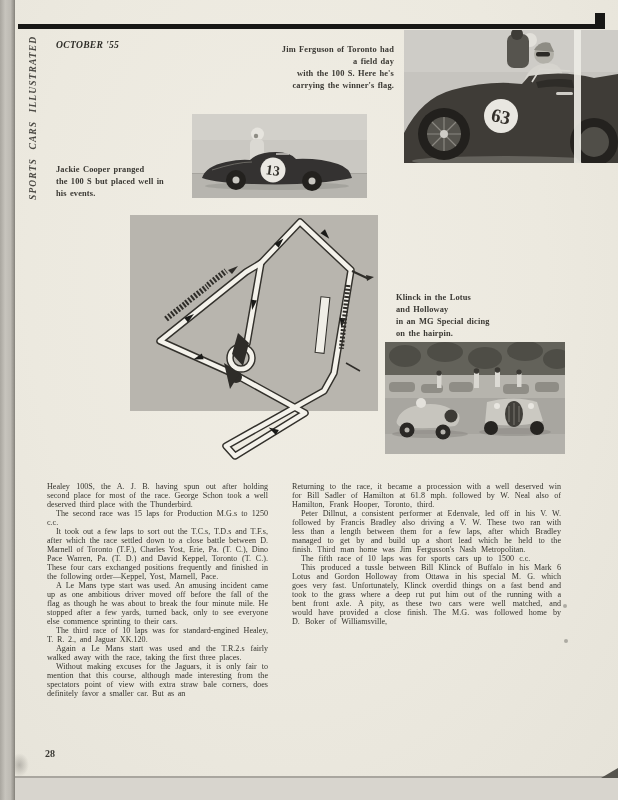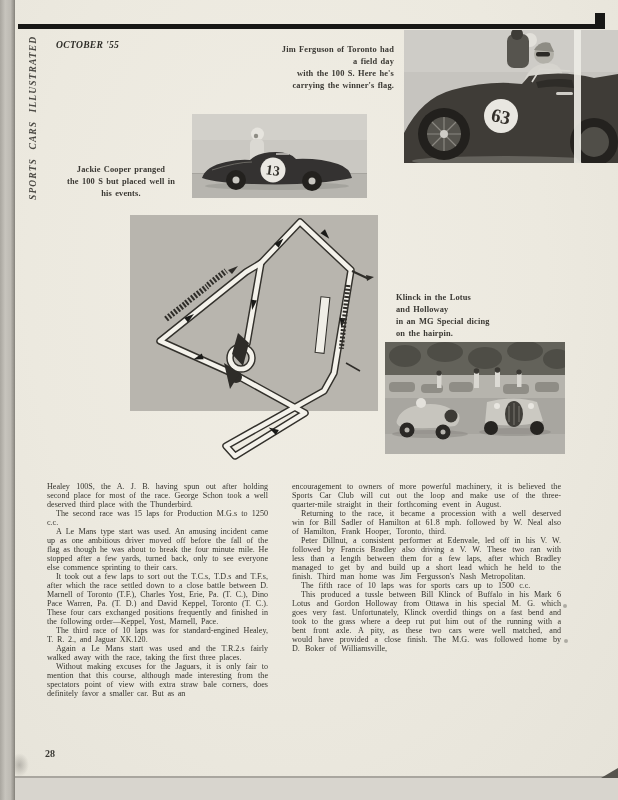--- a/index.html
+++ b/index.html
@@ -14,21 +14,21 @@
   .top-bar{position:absolute;left:18px;top:24px;width:586px;height:5px;background:#171715;}
   .top-bar-blob{position:absolute;left:595px;top:13px;width:10px;height:16px;background:#171715;}
   .masthead{position:absolute;left:28px;top:60px;height:140px;width:18px;
         writing-mode:vertical-rl;transform:rotate(180deg);white-space:nowrap;
         font-style:italic;font-weight:700;font-size:9.5px;letter-spacing:1.1px;word-spacing:5px;color:#4c4a45;}
   .issue{position:absolute;left:56px;top:39px;font-style:italic;font-weight:700;font-size:9.6px;
         letter-spacing:.3px;color:#2e2d28;}
   .caption{position:absolute;font-weight:700;font-size:8.4px;line-height:12px;color:#3a3833;
         letter-spacing:.15px;word-spacing:1px;white-space:pre-line;}
   .cap-ferguson{left:258px;top:44px;width:136px;text-align:right;}
-  .cap-cooper{left:56px;top:164px;width:130px;text-align:center;}
+  .cap-cooper{left:56px;top:164px;width:130px;text-align:left;}
   .cap-klinck{left:396px;top:292px;width:160px;text-align:left;}
   .photo{position:absolute;display:block;}
   .map{position:absolute;left:128px;top:213px;}
   .col{position:absolute;top:482px;font-size:8.1px;line-height:9px;color:#35342e;text-align:justify;}
   .col p{margin:0;text-indent:9px;}
   .col p:first-child{text-indent:0;}
   .col-left{left:47px;width:221px;word-spacing:1.6px;}
   .col-right{left:292px;width:269px;word-spacing:3px;}
   .page-number{position:absolute;left:45px;top:748px;font-size:10px;font-weight:600;color:#3a3934;}
   .corner-wedge{position:absolute;left:601px;top:768px;width:0;height:0;
@@ -206,28 +206,27 @@
       <circle cx="112" cy="64" r="3" fill="#e8e6e0"></circle>
         <circle cx="146" cy="64" r="3" fill="#e8e6e0"></circle>
       <circle cx="106" cy="86" r="7" fill="#262421"></circle>
         <circle cx="152" cy="86" r="7" fill="#262421"></circle>
     </g>
   </svg>
 
   <div class="col col-left">
     <p>Healey 100S, the A. J. B. having spun out after holding second place for most of the race. George Schon took a well deserved third place with the Thunderbird.</p>
     <p>The second race was 15 laps for Production M.G.s to 1250 c.c.</p>
+    <p>It took out a few laps to sort out the T.C.s, T.D.s and T.F.s, after which the race settled down to a close battle between D. Marnell of Toronto (T.F.), Charles Yost, Erie, Pa. (T. C.), Dino Pace Warren, Pa. (T. D.) and David Keppel, Toronto (T. C.). These four cars exchanged positions frequently and finished in the following order—Keppel, Yost, Marnell, Pace.</p>
     <p>A Le Mans type start was used. An amusing incident came up as one ambitious driver moved off before the fall of the flag as though he was about to break the four minute mile. He stopped after a few yards, turned back, only to see everyone else commence sprinting to their cars.</p>
-    <p>It took out a few laps to sort out the T.C.s, T.D.s and T.F.s, after which the race settled down to a close battle between D. Marnell of Toronto (T.F.), Charles Yost, Erie, Pa. (T. C.), Dino Pace Warren, Pa. (T. D.) and David Keppel, Toronto (T. C.). These four cars exchanged positions frequently and finished in the following order—Keppel, Yost, Marnell, Pace.</p>
     <p>The third race of 10 laps was for standard-engined Healey, T. R. 2., and Jaguar XK.120.</p>
     <p>Again a Le Mans start was used and the T.R.2.s fairly walked away with the race, taking the first three places.</p>
     <p>Without making excuses for the Jaguars, it is only fair to mention that this course, although made interesting from the spectators point of view with extra straw bale corners, does definitely favor a smaller car. But as an</p>
   </div>
   <div class="col col-right">
-    <p>encouragement to owners of more powerful machinery, it is believed the Sports Car Club will cut out the loop and make use of the three-quarter-mile straight in their forthcoming event in August.</p>
     <p>Returning to the race, it became a procession with a well deserved win for Bill Sadler of Hamilton at 61.8 mph. followed by W. Neal also of Hamilton, Frank Hooper, Toronto, third.</p>
     <p>Peter Dillnut, a consistent performer at Edenvale, led off in his V. W. followed by Francis Bradley also driving a V. W. These two ran with less than a length between them for a few laps, after which Bradley managed to get by and build up a short lead which he held to the finish. Third man home was Jim Fergusson's Nash Metropolitan.</p>
     <p>The fifth race of 10 laps was for sports cars up to 1500 c.c.</p>
     <p>This produced a tussle between Bill Klinck of Buffalo in his Mark 6 Lotus and Gordon Holloway from Ottawa in his special M. G. which goes very fast. Unfortunately, Klinck overdid things on a fast bend and took to the grass where a deep rut put him out of the running with a bent front axle. A pity, as these two cars were well matched, and would have provided a close finish. The M.G. was followed home by D. Boker of Williamsville,</p>
   </div>
 
   <div class="page-number">28</div>
 
   <div class="bottom-edge"></div>
   <div class="below-page"></div>

